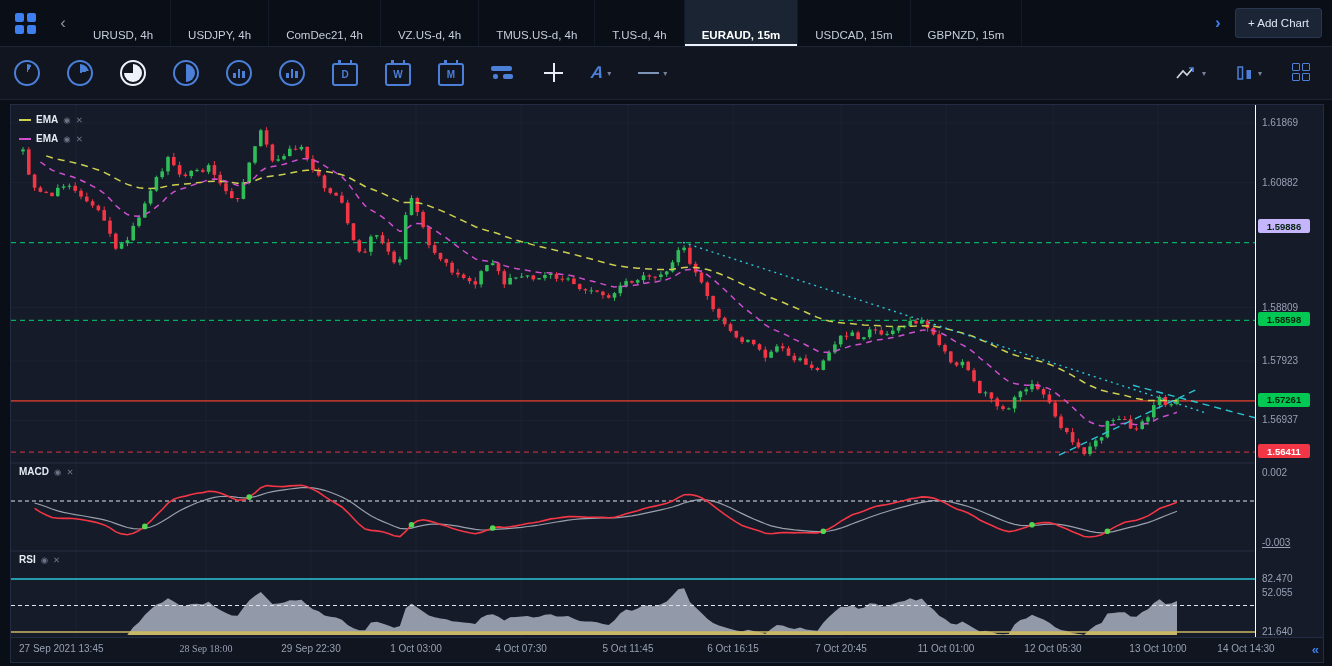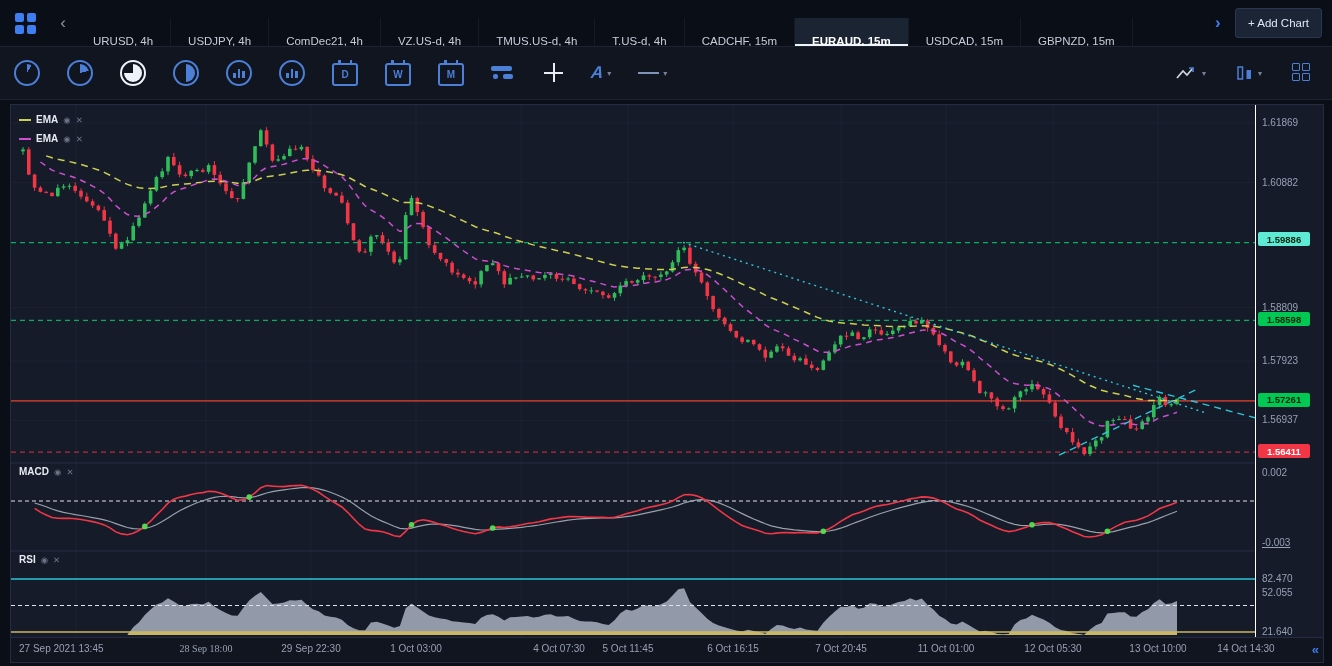--- a/index.html
+++ b/index.html
@@ -7,22 +7,22 @@
   .app{width:1332px;height:666px;position:relative;}
 
   
   .tabbar{height:46px;background:#0a0e16;border-bottom:1px solid #1c2434;display:flex;align-items:stretch;}
   .grid-btn{width:50px;display:grid;grid-template-columns:9px 9px;grid-template-rows:9px 9px;gap:3px;
     align-content:center;justify-content:center;cursor:pointer;}
   .grid-btn i{background:#3d7ff0;border-radius:2px;}
   .chev{width:26px;display:flex;align-items:center;justify-content:center;color:#8b93a7;font-size:17px;cursor:pointer;}
   .chev.blue{color:#3d7ff0;font-weight:700;}
   .tabs{display:flex;overflow:hidden;flex:1;}
-  .tab{padding:0 17px;line-height:46px;font-size:11.5px;color:#c6cddb;border-right:1px solid #141b28;
-    white-space:nowrap;cursor:pointer;margin-top:18px;}
+  .tab{padding:12px 17px;line-height:46px;font-size:11.5px;color:#c6cddb;border-right:1px solid #141b28;
+    white-space:nowrap;cursor:pointer;}
   .tab.active{background:#1b2433;color:#ffffff;box-shadow:inset 0 -2px 0 #eef2fa;font-weight:700;}
   .add-chart{margin:8px 10px 8px 4px;padding:0 12px;background:#1b2536;border:1px solid #2a3750;color:#dfe6f3;
     border-radius:3px;font-size:11.5px;cursor:pointer;font-family:inherit;white-space:nowrap;}
 
   
   .toolbar{height:52px;background:#10151f;border-bottom:1px solid #1c2434;display:flex;align-items:center;padding:0 14px;}
   .tb-group{display:flex;align-items:center;gap:27px;}
   .tb-group.right{margin-left:auto;gap:30px;padding-right:6px;}
   .cicon{width:26px;height:26px;border-radius:50%;border:2px solid #4b7fd8;position:relative;display:inline-block;
     box-sizing:border-box;cursor:pointer;}
@@ -55,21 +55,21 @@
 
   
   .chart-area{position:relative;margin:4px 8px 0 10px;height:557px;border:1px solid #232c42;background:#151b29;}
   #chart-svg{position:absolute;left:0;top:0;display:block;}
   .price-axis{position:absolute;left:1244px;top:0;width:67px;height:532px;border-left:1px solid #ffffff;background:#151b29;}
   .ax{position:absolute;left:6px;font-size:10px;color:#97a0b3;white-space:nowrap;}
   .ax.tag{left:2px;min-width:46px;text-align:center;padding:1.5px 3px;border-radius:2px;font-weight:700;font-size:9.5px;}
   .time-axis{position:absolute;left:0;top:532px;width:100%;height:24px;border-top:1px solid #232c42;background:#10151f;}
   .tl{position:absolute;top:5px;font-size:10px;color:#97a0b3;transform:translateX(-50%);white-space:nowrap;}
   .tl.t0{transform:none;left:8px;}
-  .t1{left:195px;font-family:Liberation Serif, serif;}.t2{left:300px;}.t3{left:405px;}.t4{left:510px;margin-left:38px;}.t5{left:617px;}
+  .t1{left:195px;font-family:Liberation Serif, serif;}.t2{left:300px;}.t3{left:405px;}.t4{left:510px;}.t5{left:617px;}
   .t6{left:722px;}.t7{left:830px;}.t8{left:935px;}.t9{left:1042px;}.t10{left:1147px;}.t11{left:1235px;}
   .collapse{position:absolute;right:4px;top:4px;color:#3d7ff0;font-size:13px;font-weight:700;cursor:pointer;}
 
   .legend{position:absolute;left:8px;display:flex;align-items:center;gap:5px;font-size:10px;font-weight:700;
     color:#e6eaf2;z-index:3;}
   .legend .swatch{width:12px;height:2px;display:inline-block;}
   .lg-ico{color:#6d7689;font-size:8.5px;font-weight:400;cursor:pointer;}
 </style>
 </head>
 <body>
@@ -84,21 +84,20 @@
         <i></i>
       </div>
     <div class="chev">‹</div>
     <div class="tabs">
       <div class="tab">URUSD, 4h</div>
       <div class="tab">USDJPY, 4h</div>
       <div class="tab">ComDec21, 4h</div>
       <div class="tab">VZ.US-d, 4h</div>
       <div class="tab">TMUS.US-d, 4h</div>
       <div class="tab">T.US-d, 4h</div>
-      <div class="tab">CADCHF, 15m</div>
       <div class="tab active">EURAUD, 15m</div>
       <div class="tab">USDCAD, 15m</div>
       <div class="tab">GBPNZD, 15m</div>
     </div>
     <div class="chev blue">›</div>
     <button class="add-chart">+ Add Chart</button>
   </header>
 
   <div class="toolbar">
     <div class="tb-group">
@@ -656,21 +655,21 @@
       <span class="lg-ico">◉</span>
       <span class="lg-ico">✕</span>
     </div>
 
     <div class="price-axis" id="axis-labels">
         <span class="ax" style="top: 12.1px;">1.61869</span>
         <span class="ax" style="top: 71.6px;">1.60882</span>
         <span class="ax" style="top: 196.6px;">1.58809</span>
         <span class="ax" style="top: 250px;">1.57923</span>
         <span class="ax" style="top: 309.4px;">1.56937</span>
-        <span class="ax tag" style="top: 127px; background: #5eead4; color: rgb(6, 35, 12);">1.59886</span>
+        <span class="ax tag" style="top: 114px; background: #c4b5fd; color: rgb(6, 35, 12);">1.59886</span>
         <span class="ax tag" style="top: 207.3px; background: rgb(0, 200, 83); color: rgb(6, 35, 12);">1.58598</span>
         <span class="ax tag" style="top: 287.9px; background: rgb(0, 200, 83); color: rgb(6, 35, 12);">1.57261</span>
         <span class="ax tag" style="top: 339.1px; background: rgb(242, 54, 69); color: rgb(255, 255, 255);">1.56411</span>
         <span class="ax" style="top: 362px;">0.002</span>
         <span class="ax" style="top: 432px; text-decoration: underline;">-0.003</span>
         <span class="ax" style="top: 468px;">82.470</span>
         <span class="ax" style="top: 482px;">52.055</span>
         <span class="ax" style="top: 521px; text-align: right;">21.640</span>
       </div>
 

